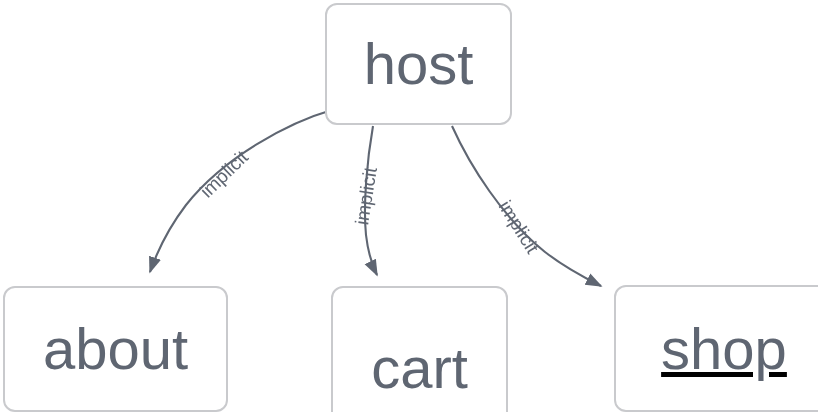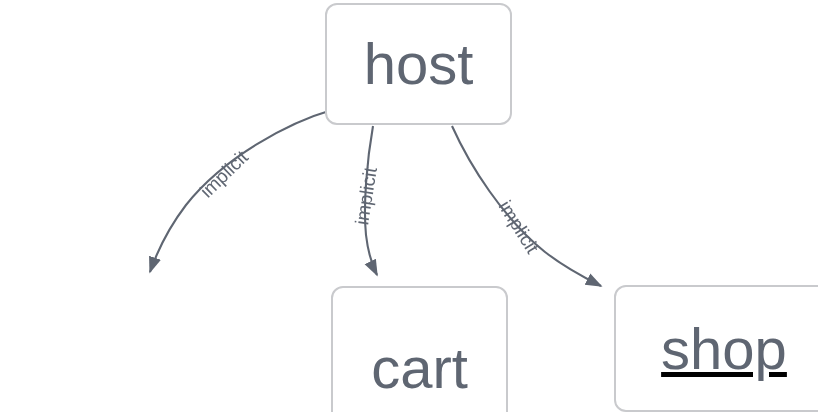--- a/index.html
+++ b/index.html
@@ -70,20 +70,23 @@
 
     <path d="M 373,126 C 367,160 363,205 366,235 C 368,252 372,265 377,275" fill="none" stroke="#5f6672" stroke-width="2.1" marker-end="url(#arrowhead)"></path>
 
     <path d="M 452,126 C 470,166 503,218 545,252 C 563,266 585,278 601,286" fill="none" stroke="#5f6672" stroke-width="2.1" marker-end="url(#arrowhead)"></path>
   </svg>
 
   <div class="node-box" style="left:325px; top:3px; width:187px; height:122px;">
     <span class="node-label">host</span>
   </div>
 
+  <div class="node-box" style="left:3px; top:286px; width:225px; height:126px;">
+    <span class="node-label">about</span>
+  </div>
 
   <div class="node-box" style="left:331px; top:286px; width:177px; height:163px;">
     <span class="node-label">cart</span>
   </div>
 
   <div class="node-box" style="left:614px; top:285px; width:220px; height:127px;text-decoration:underline;">
     <span class="node-label">shop</span>
   </div>
 
   <div class="edge-label" style="left:224px; top:174px; transform:translate(-50%,-50%) rotate(-44deg);">implicit</div>

